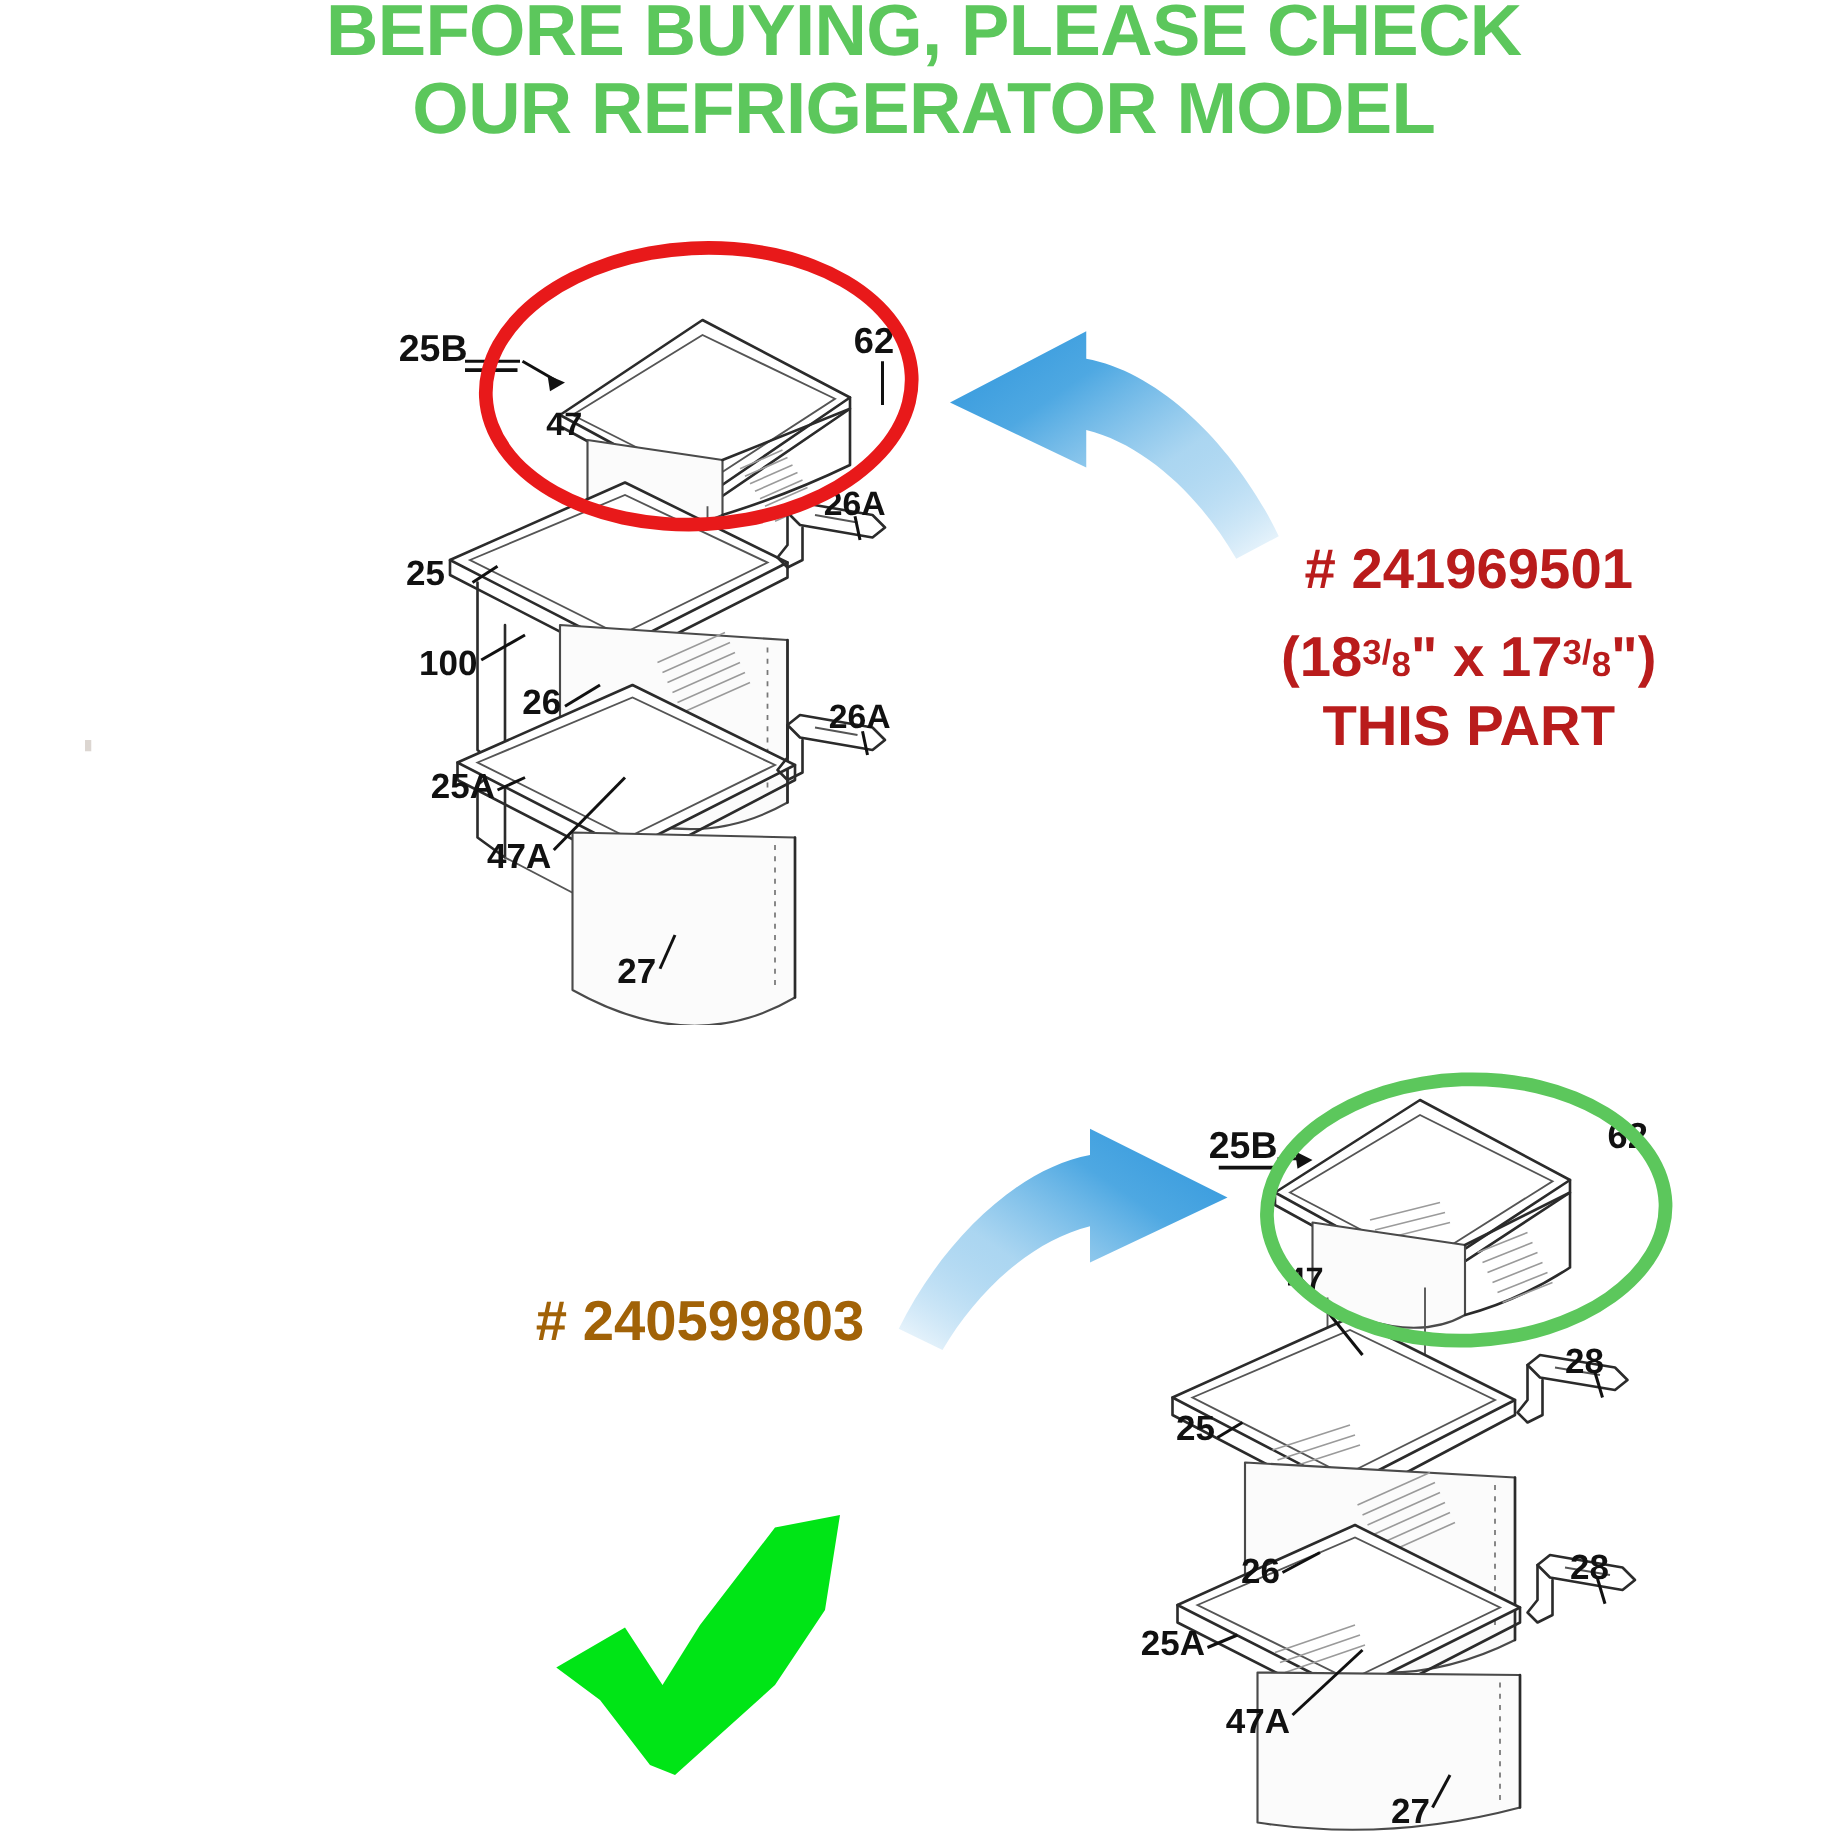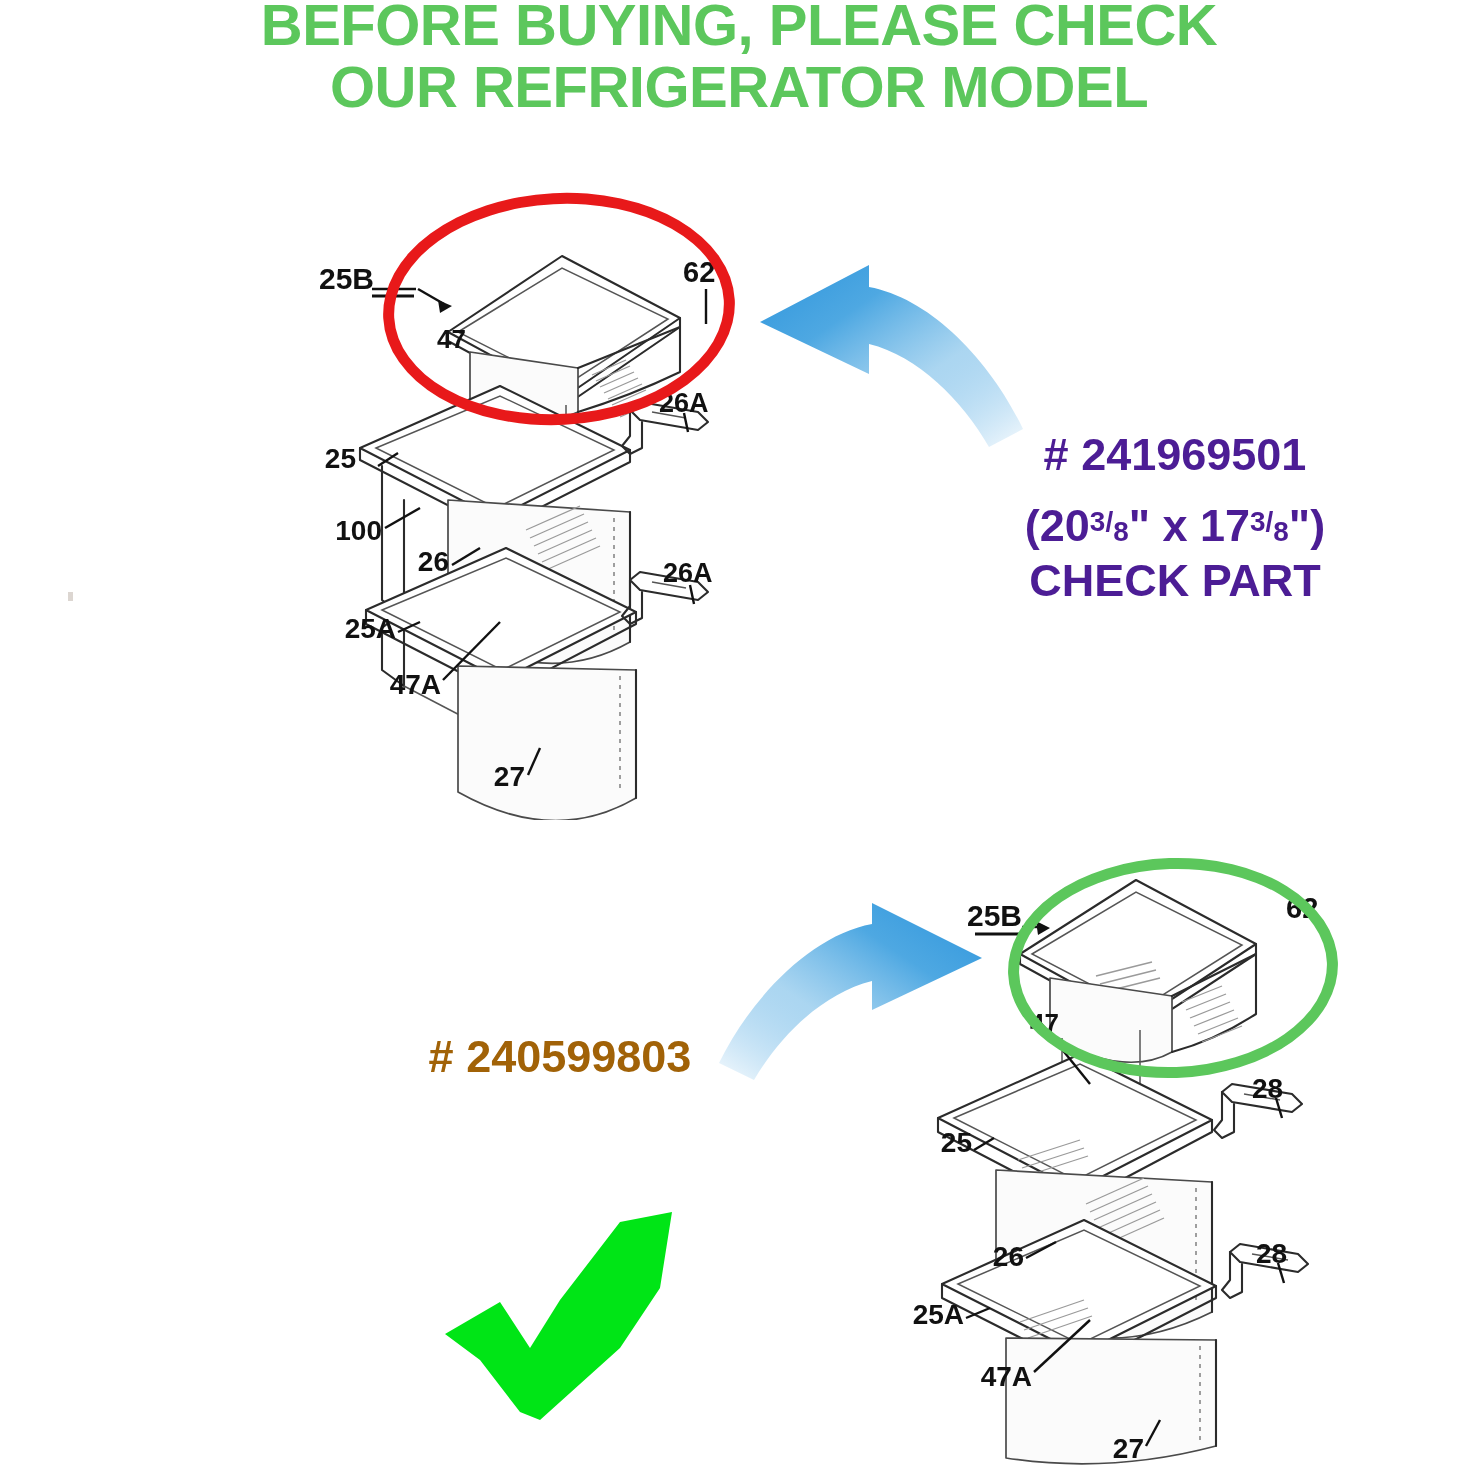--- a/index.html
+++ b/index.html
@@ -40,21 +40,21 @@
     font-family: "Liberation Sans", sans-serif;
   }
 
   
   .red-block {
     position: absolute;
     left: 960px;
     top: 428px;
     width: 430px;
     text-align: center;
-    color: #4c1d95;
+    color: #b91c1c;
     font-weight: bold;
     font-size: 45px;
     line-height: 1.22;
     font-family: "Liberation Sans", sans-serif;
   }
   .red-block .ln { display: block; white-space: nowrap; }
   .frac {
     display: inline-block;
     vertical-align: baseline;
     font-size: 0.62em;
@@ -395,21 +395,21 @@
          L 660 1288
          L 620 1348
          L 540 1420
          L 520 1412
          L 480 1360
          Z"></path>
   </svg>
 
   <div class="red-block">
     <span class="ln"># 241969501</span>
-    <span class="ln"><span>(20</span><span class="frac"><span>3</span>/<span class="den">8</span></span><span>" x 17</span><span class="frac"><span>3</span>/<span class="den">8</span></span><span>")</span></span>
-    <span class="ln">CHECK PART</span>
+    <span class="ln"><span>(18</span><span class="frac"><span>3</span>/<span class="den">8</span></span><span>" x 17</span><span class="frac"><span>3</span>/<span class="den">8</span></span><span>")</span></span>
+    <span class="ln">THIS PART</span>
   </div>
 
   <div class="green-block">
     <span class="ln"># 240599803</span>
   </div>
 
 </div>
 
 </body></html>

